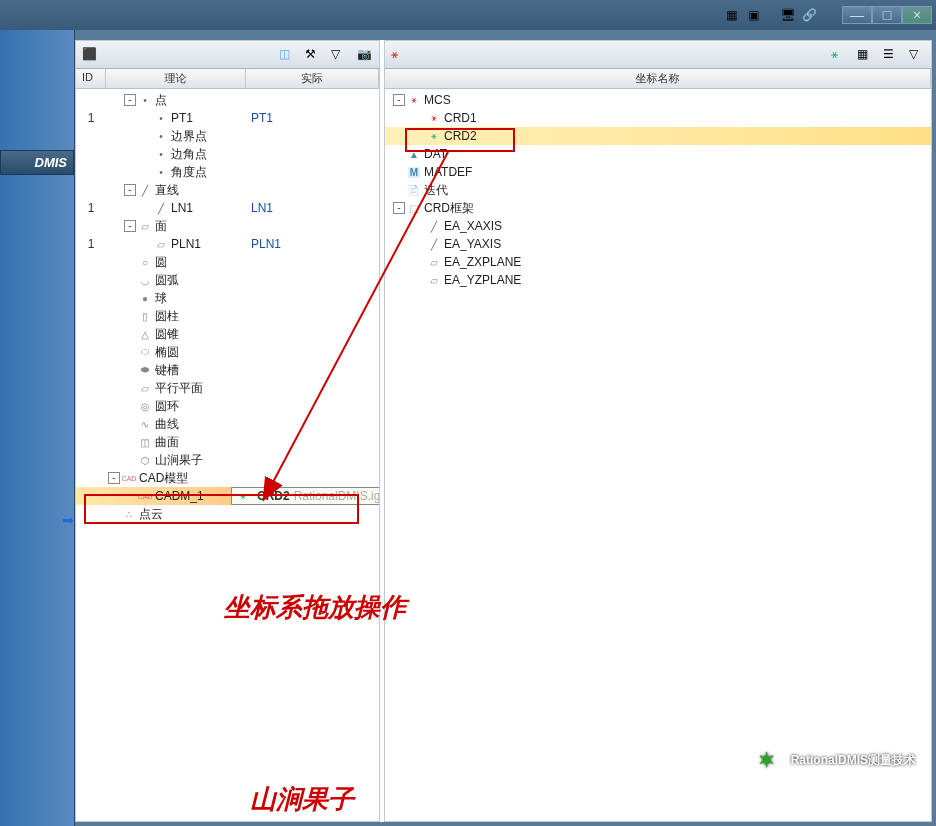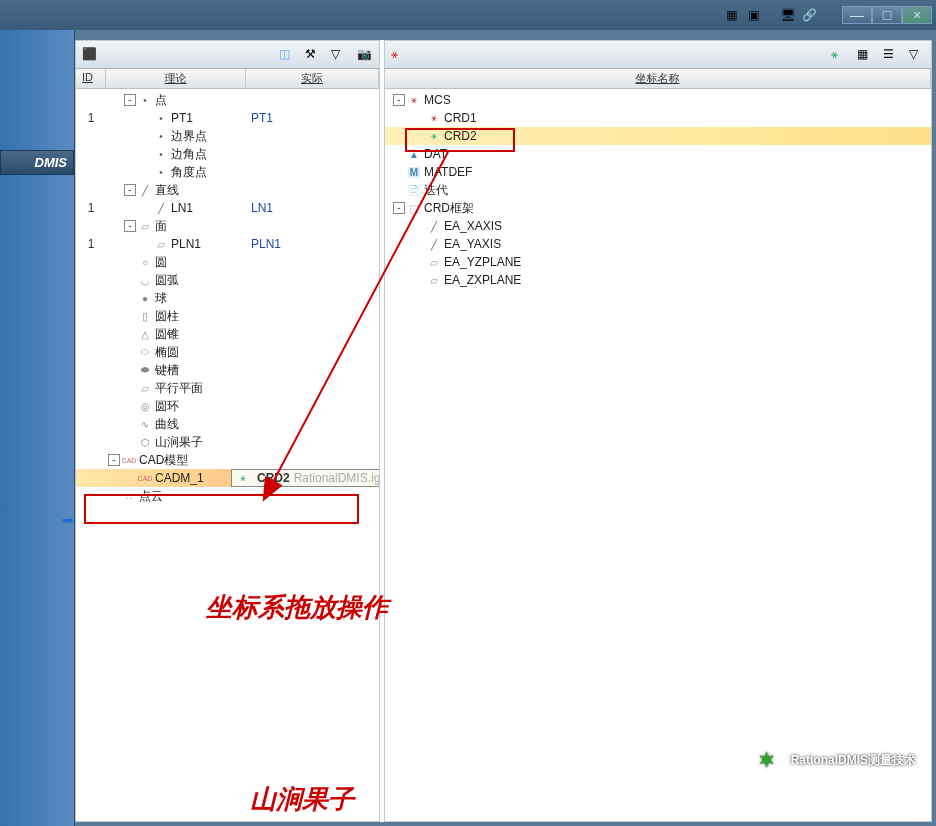--- a/index.html
+++ b/index.html
@@ -12,21 +12,21 @@
 .content-area { position: absolute; top: 30px; left: 0; right: 0; bottom: 0; display: flex; }
 .left-strip { width: 75px; background: linear-gradient(90deg, #3572b0, #5a8ac0); border-right: 1px solid #2a4a6a; }
 .dmis-tab { margin-top: 120px; background: linear-gradient(#4a6a8a, #2a4a6a); color: #fff; font-weight: bold; font-style: italic; padding: 4px 6px; text-align: right; border: 1px solid #1a3a5a; font-size: 13px; }
 .main-panels { flex: 1; display: flex; background: #fff; margin: 10px 4px 4px 0; }
 .panel { background: #fff; border: 1px solid #c0c8d0; display: flex; flex-direction: column; }
 .panel.left { width: 305px; }
 .panel.right { flex: 1; margin-left: 4px; }
 .toolbar { height: 28px; background: linear-gradient(#f0f4f8, #d8e0e8); border-bottom: 1px solid #a8b0b8; display: flex; align-items: center; padding: 0 6px; gap: 10px; }
 .tb-icon { width: 16px; height: 16px; display: inline-block; }
 .headers { height: 20px; background: linear-gradient(#f8f8f8, #e0e4e8); border-bottom: 1px solid #b8c0c8; display: flex; }
-.hdr { padding: 2px 6px; border-right: 1px solid #c0c8d0; font-size: 11px; color: #333; text-decoration: underline; }
+.hdr { padding: 2px 6px; border-right: 1px solid #c0c8d0; font-size: 11px; color: #333; }
 .tree { flex: 1; overflow: auto; padding: 2px 0; user-select: none; }
 .tree-row { display: flex; align-items: center; height: 18px; padding-left: 4px; white-space: nowrap; position: relative; }
 .tree-row .exp { width: 12px; height: 12px; border: 1px solid #888; background: #fff; text-align: center; line-height: 10px; font-size: 10px; margin-right: 2px; color: #444; }
 .tree-row .spacer { display: inline-block; }
 .tree-row .ico { width: 14px; height: 14px; margin-right: 3px; display: inline-flex; align-items: center; justify-content: center; font-size: 10px; }
 .tree-row .lbl { color: #222; }
 .tree-row .id-col { width: 22px; text-align: center; color: #333; }
 .tree-row .actual { position: absolute; left: 175px; color: #1a4aaa; }
 .tree-row.highlighted { background: linear-gradient(90deg, #fff0b8, #ffe088); }
 .tree-row.drag-target { background: linear-gradient(90deg, #ffe8a8 0%, #ffc888 55%, #f08888 55%, #e86868 100%); }
@@ -231,20 +231,27 @@
             <span class="id-col"></span>
             <span class="spacer" style="width: 22px;"></span>
             <span style="width: 14px; display: inline-block;"></span>
             <span class="ico ico-curve"></span>
             <span class="lbl">曲线</span>
           </div>
           <div class="tree-row">
             <span class="id-col"></span>
             <span class="spacer" style="width: 22px;"></span>
             <span style="width: 14px; display: inline-block;"></span>
+            <span class="ico ico-surf"></span>
+            <span class="lbl">曲面</span>
+          </div>
+          <div class="tree-row">
+            <span class="id-col"></span>
+            <span class="spacer" style="width: 22px;"></span>
+            <span style="width: 14px; display: inline-block;"></span>
             <span class="ico ico-poly"></span>
             <span class="lbl">山涧果子</span>
           </div>
           <div class="tree-row">
             <span class="id-col"></span>
             <span class="spacer" style="width: 6px;"></span>
             <span class="exp">-</span>
             <span class="ico ico-cad"></span>
             <span class="lbl">CAD模型</span>
           </div>
@@ -333,47 +340,47 @@
           <div class="tree-row">
             <span class="spacer" style="width: 24px;"></span>
             <span style="width: 14px; display: inline-block;"></span>
             <span class="ico ico-line"></span>
             <span class="lbl">EA_YAXIS</span>
           </div>
           <div class="tree-row">
             <span class="spacer" style="width: 24px;"></span>
             <span style="width: 14px; display: inline-block;"></span>
             <span class="ico ico-plane"></span>
+            <span class="lbl">EA_ZXPLANE</span>
+          </div>
+          <div class="tree-row">
+            <span class="spacer" style="width: 24px;"></span>
+            <span style="width: 14px; display: inline-block;"></span>
+            <span class="ico ico-plane"></span>
             <span class="lbl">EA_YZPLANE</span>
-          </div>
-          <div class="tree-row">
-            <span class="spacer" style="width: 24px;"></span>
-            <span style="width: 14px; display: inline-block;"></span>
-            <span class="ico ico-plane"></span>
-            <span class="lbl">EA_ZXPLANE</span>
           </div>
         </div>
     </div>
   </div>
 </div>
 
 <span class="blue-arrow">➡</span>
 
 <div class="red-box" style="left:405px; top:128px; width:110px; height:24px;"></div>
 <div class="red-box" style="left:84px; top:494px; width:275px; height:30px;"></div>
 
 <svg class="arrow-svg" style="left:0;top:0;width:936px;height:826px">
   <defs>
       <marker id="ah" markerWidth="12" markerHeight="10" refX="2" refY="5" orient="auto">
         <polygon points="0 0, 12 5, 0 10" fill="#c00"></polygon>
       </marker>
     </defs>
   <line x1="448" y1="152" x2="272" y2="484" stroke="#c00" stroke-width="2" marker-end="url(#ah)"></line>
 </svg>
 
-<div class="annotation" style="left:206px; top:590px;">坐标系拖放操作</div>
+<div class="annotation" style="left:224px; top:590px;">坐标系拖放操作</div>
 <div class="annotation" style="left:250px; top:782px;">山涧果子</div>
 
 <div class="watermark-corner">
   <span class="wechat-ico">✶</span>
   <span>RationalDMIS测量技术</span>
 </div>
 <div class="watermark-sub">@51CTO博客</div>
 
 </body></html>

